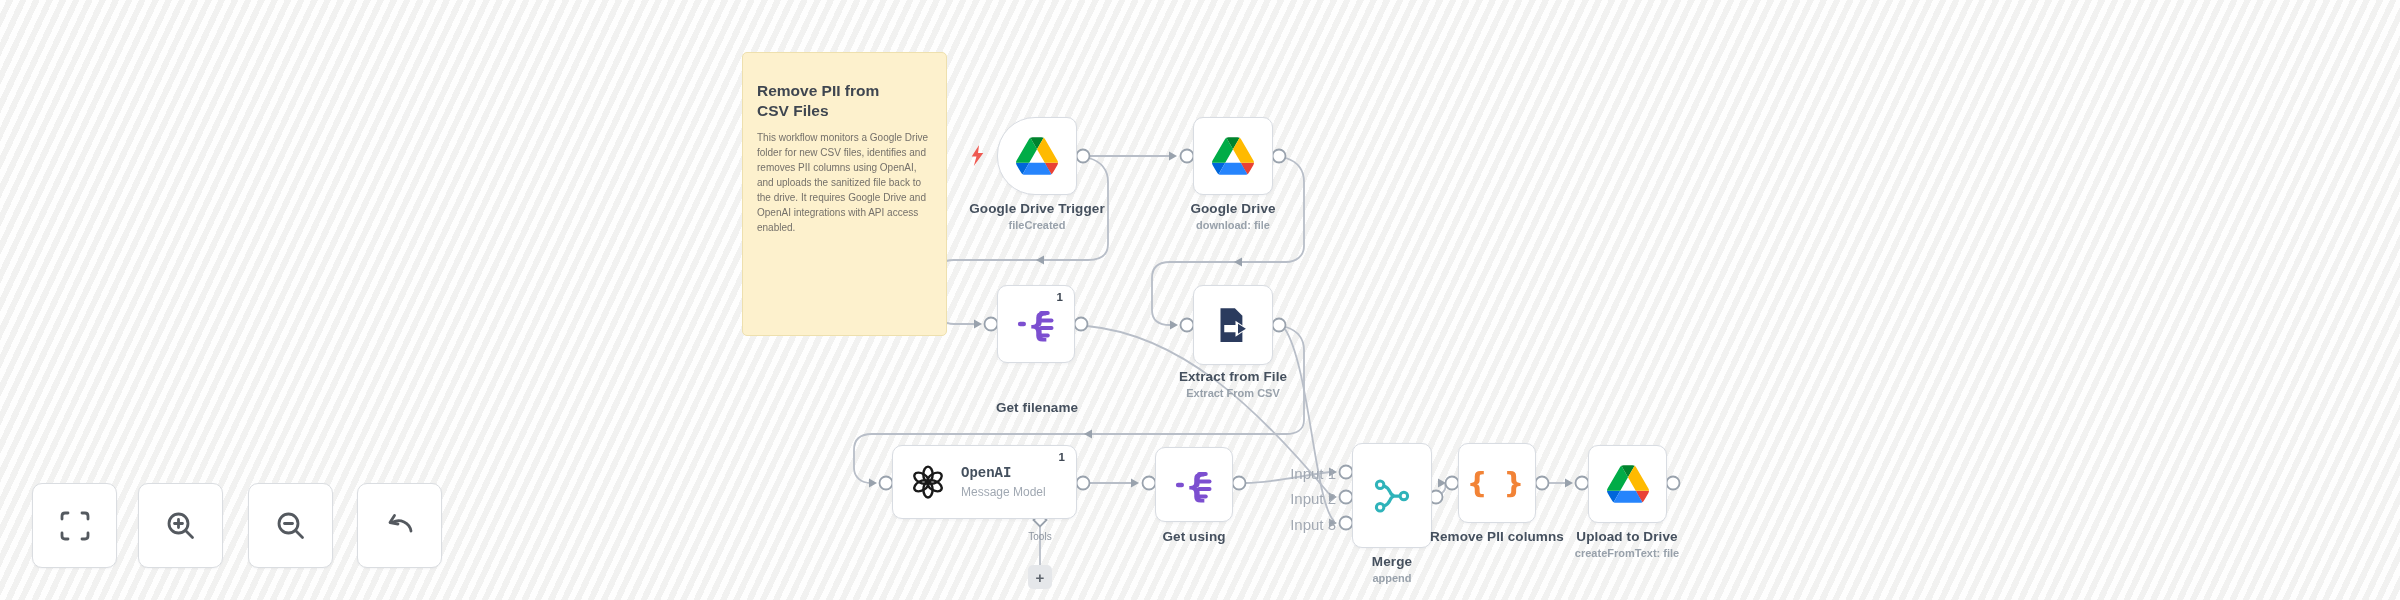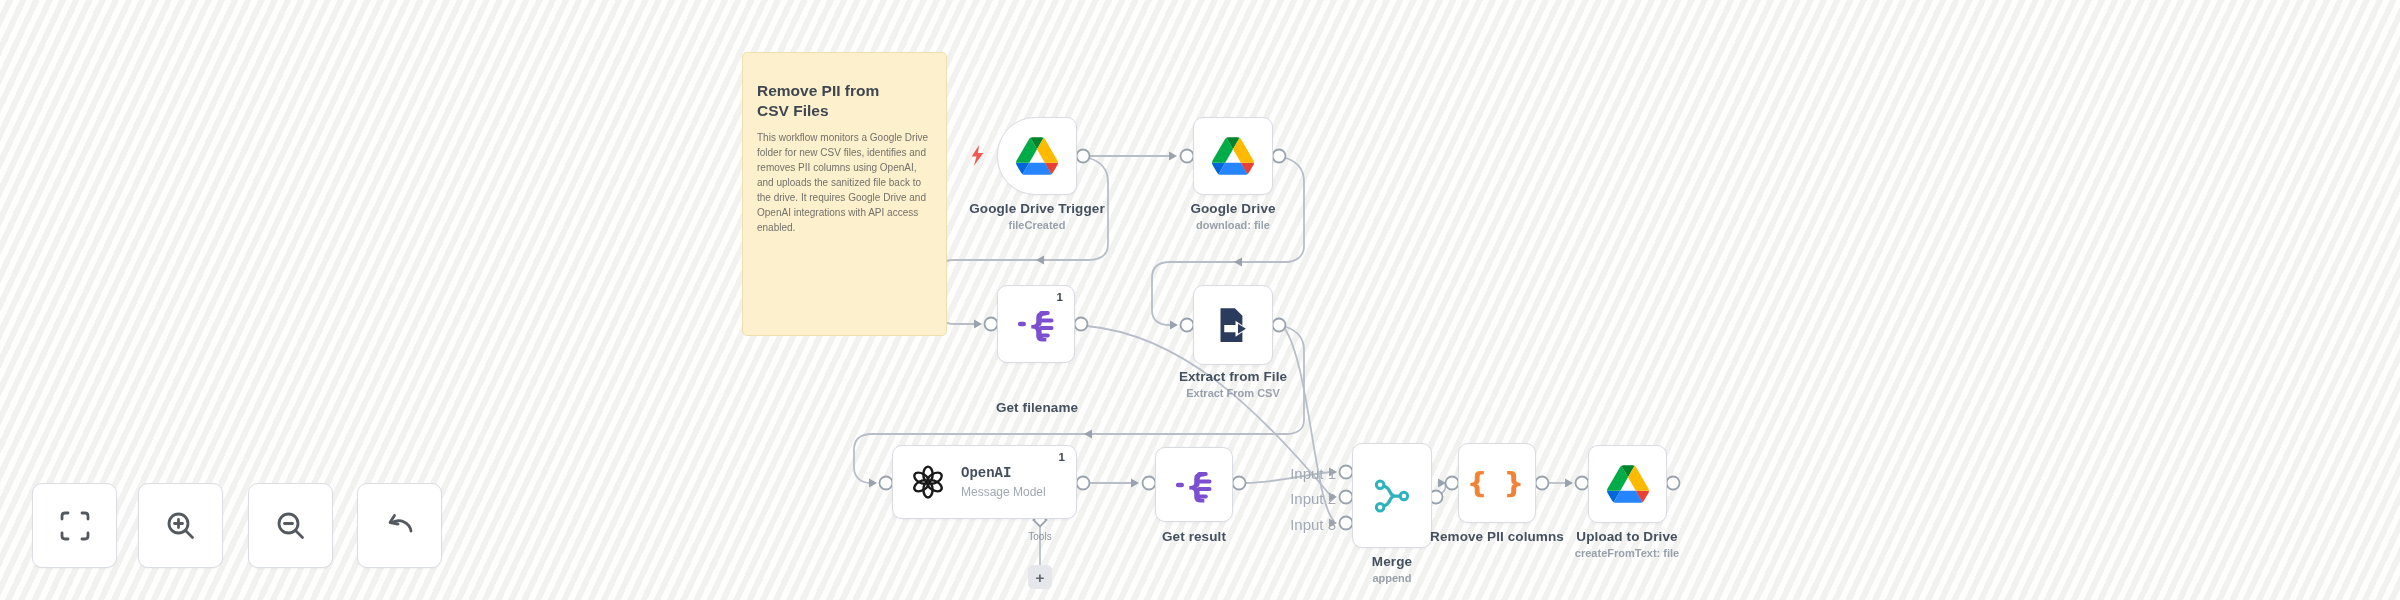--- a/index.html
+++ b/index.html
@@ -212,21 +212,21 @@
     <svg width="40" height="40" viewBox="0 0 32 32">
       <rect x="1.5" y="14.2" width="6.5" height="3.6" rx="1.8" fill="#7c4fd0"></rect>
       <text x="9" y="25.5" font-size="26" font-weight="bold" fill="#7c4fd0" font-family="DejaVu Sans">{</text>
       <rect x="18.5" y="5.5" width="8.5" height="3.2" rx="1.6" fill="#7c4fd0"></rect>
       <rect x="18.5" y="11.5" width="11.5" height="3.2" rx="1.6" fill="#7c4fd0"></rect>
       <rect x="18.5" y="17.5" width="11.5" height="3.2" rx="1.6" fill="#7c4fd0"></rect>
       <rect x="18.5" y="23.5" width="8.5" height="3.2" rx="1.6" fill="#7c4fd0"></rect>
     </svg>
   </div>
   <div class="caption" style="left:1094px;top:529px;">
-    <div class="label">Get result</div>
+    <div class="label">Get using</div>
   </div>
 
   <div class="node" style="left:1352px;top:443px;width:80px;height:105px;">
     <svg width="40" height="40" viewBox="0 0 32 32">
       <path d="M9.5,8 C16,10 13,15.2 18,16 M9.5,24 C16,22 13,16.8 18,16 M18,16 H22.5" stroke="#2fb3ba" stroke-width="2.6" fill="none"></path>
       <circle cx="6.5" cy="7" r="3" fill="#ffffff" stroke="#2fb3ba" stroke-width="2.4"></circle>
       <circle cx="6.5" cy="25" r="3" fill="#ffffff" stroke="#2fb3ba" stroke-width="2.4"></circle>
       <circle cx="25.5" cy="16" r="3" fill="#ffffff" stroke="#2fb3ba" stroke-width="2.4"></circle>
     </svg>
   </div>

